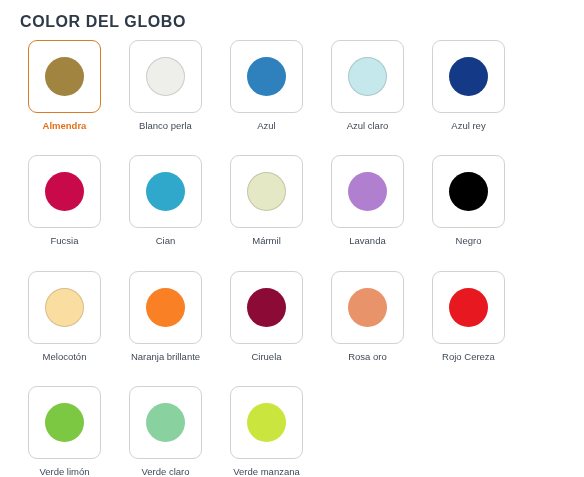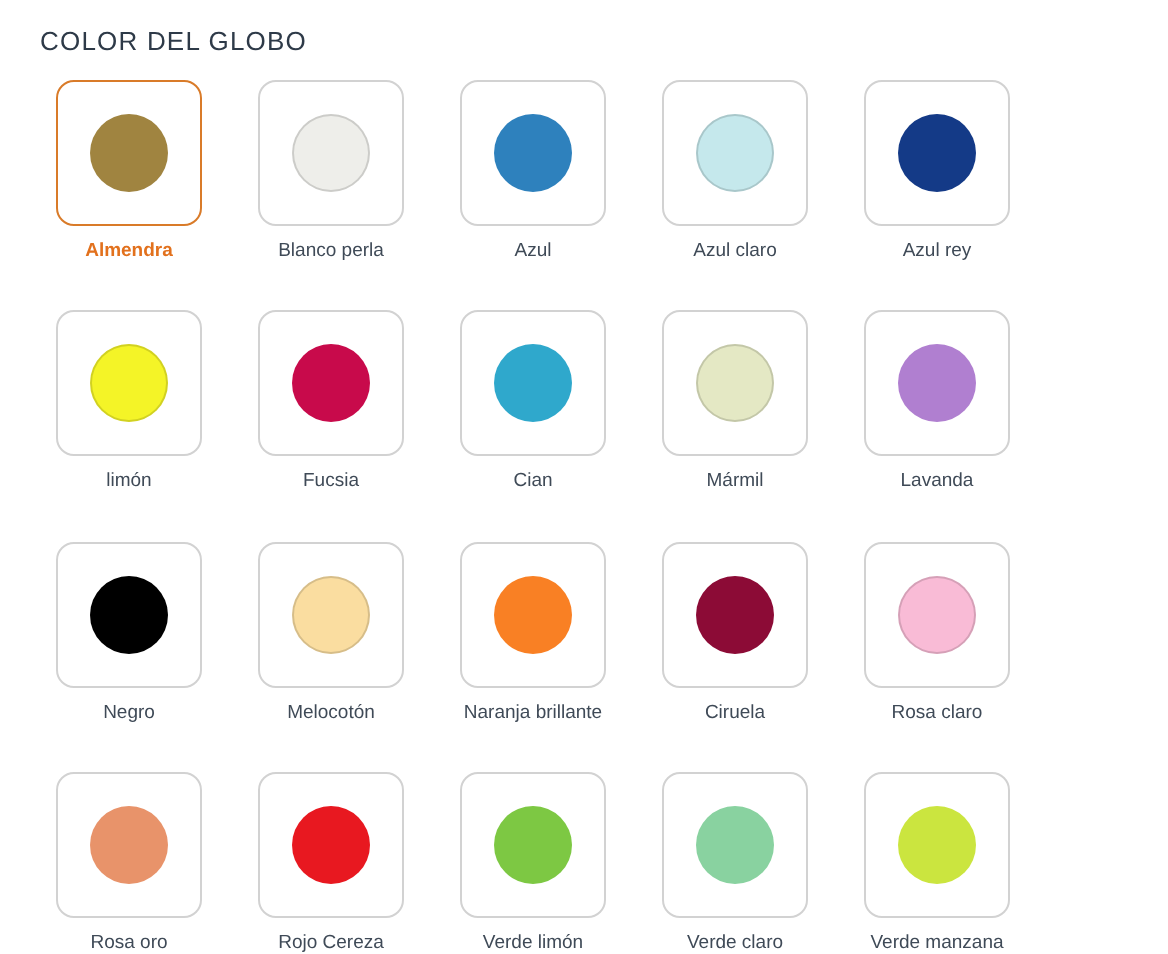--- a/index.html
+++ b/index.html
@@ -18,22 +18,22 @@
   .panel {
     width: 584px;
     height: 477px;
     padding: 0;
     position: relative;
   }
   .panel-title {
     position: absolute;
     left: 20px;
     top: 13px;
-    font-size: 13px;
-    font-weight: normal;
+    font-size: 16px;
+    font-weight: bold;
     letter-spacing: 0.6px;
     color: #2e3a48;
     white-space: nowrap;
   }
   .swatch-grid {
     position: absolute;
     left: 20px;
     top: 40px;
     width: 544px;
     display: flex;
@@ -117,26 +117,20 @@
         <div class="swatch-label">Azul claro</div>
       </div>
       <div class="swatch-cell">
         <div class="swatch-card">
           <div class="swatch-dot" style="background: rgb(20, 58, 135);"></div>
         </div>
         <div class="swatch-label">Azul rey</div>
       </div>
       <div class="swatch-cell">
         <div class="swatch-card">
-          <div class="swatch-dot ringed" style="background: rgb(244, 244, 39);"></div>
-        </div>
-        <div class="swatch-label">limón</div>
-      </div>
-      <div class="swatch-cell">
-        <div class="swatch-card">
           <div class="swatch-dot" style="background: rgb(200, 10, 75);"></div>
         </div>
         <div class="swatch-label">Fucsia</div>
       </div>
       <div class="swatch-cell">
         <div class="swatch-card">
           <div class="swatch-dot" style="background: rgb(47, 168, 204);"></div>
         </div>
         <div class="swatch-label">Cian</div>
       </div>
@@ -171,26 +165,20 @@
         <div class="swatch-label">Naranja brillante</div>
       </div>
       <div class="swatch-cell">
         <div class="swatch-card">
           <div class="swatch-dot" style="background: rgb(140, 11, 54);"></div>
         </div>
         <div class="swatch-label">Ciruela</div>
       </div>
       <div class="swatch-cell">
         <div class="swatch-card">
-          <div class="swatch-dot ringed" style="background: rgb(249, 187, 214);"></div>
-        </div>
-        <div class="swatch-label">Rosa claro</div>
-      </div>
-      <div class="swatch-cell">
-        <div class="swatch-card">
           <div class="swatch-dot" style="background: rgb(232, 147, 106);"></div>
         </div>
         <div class="swatch-label">Rosa oro</div>
       </div>
       <div class="swatch-cell">
         <div class="swatch-card">
           <div class="swatch-dot" style="background: rgb(232, 24, 32);"></div>
         </div>
         <div class="swatch-label">Rojo Cereza</div>
       </div>

